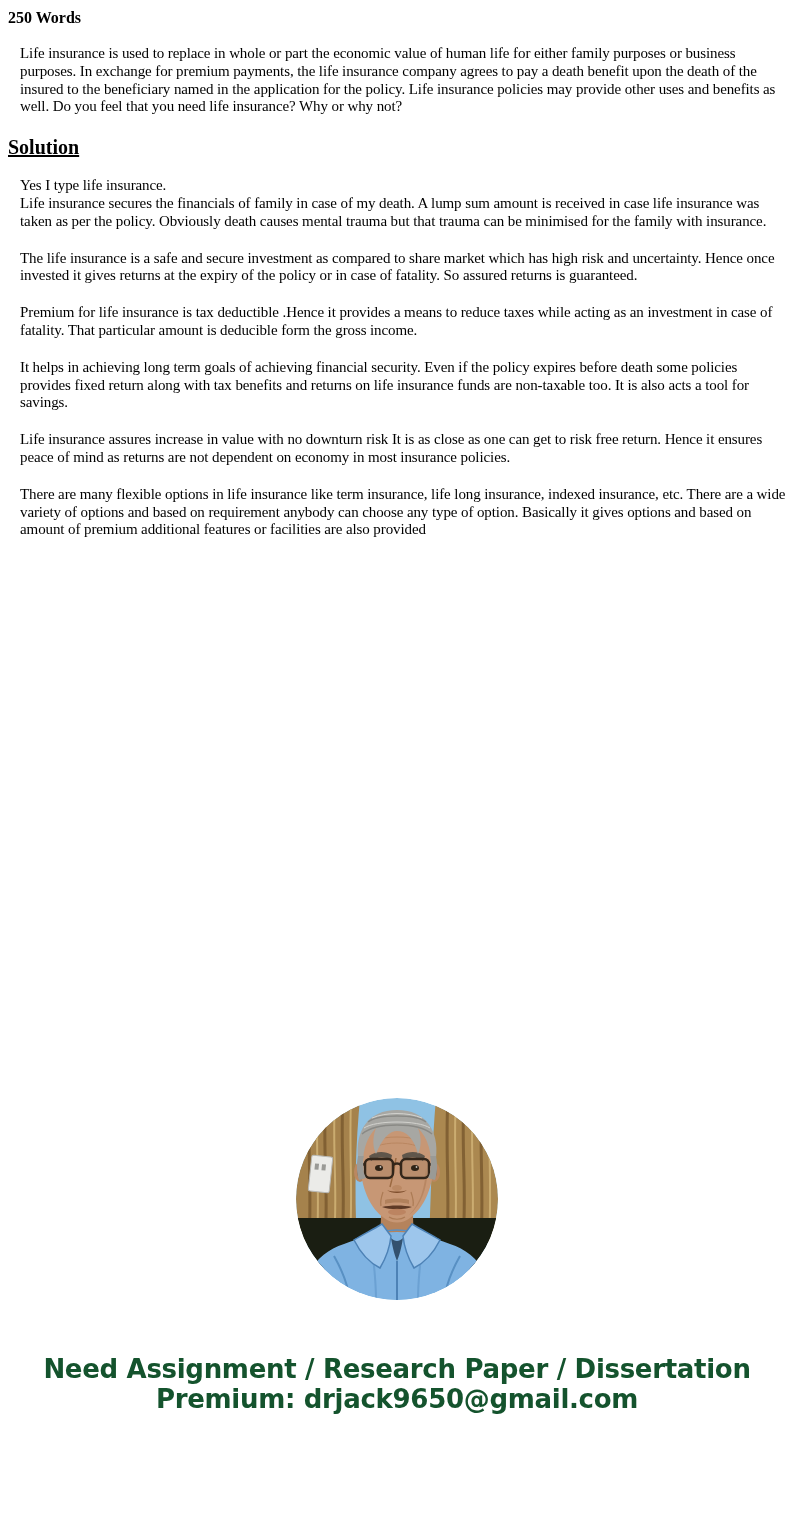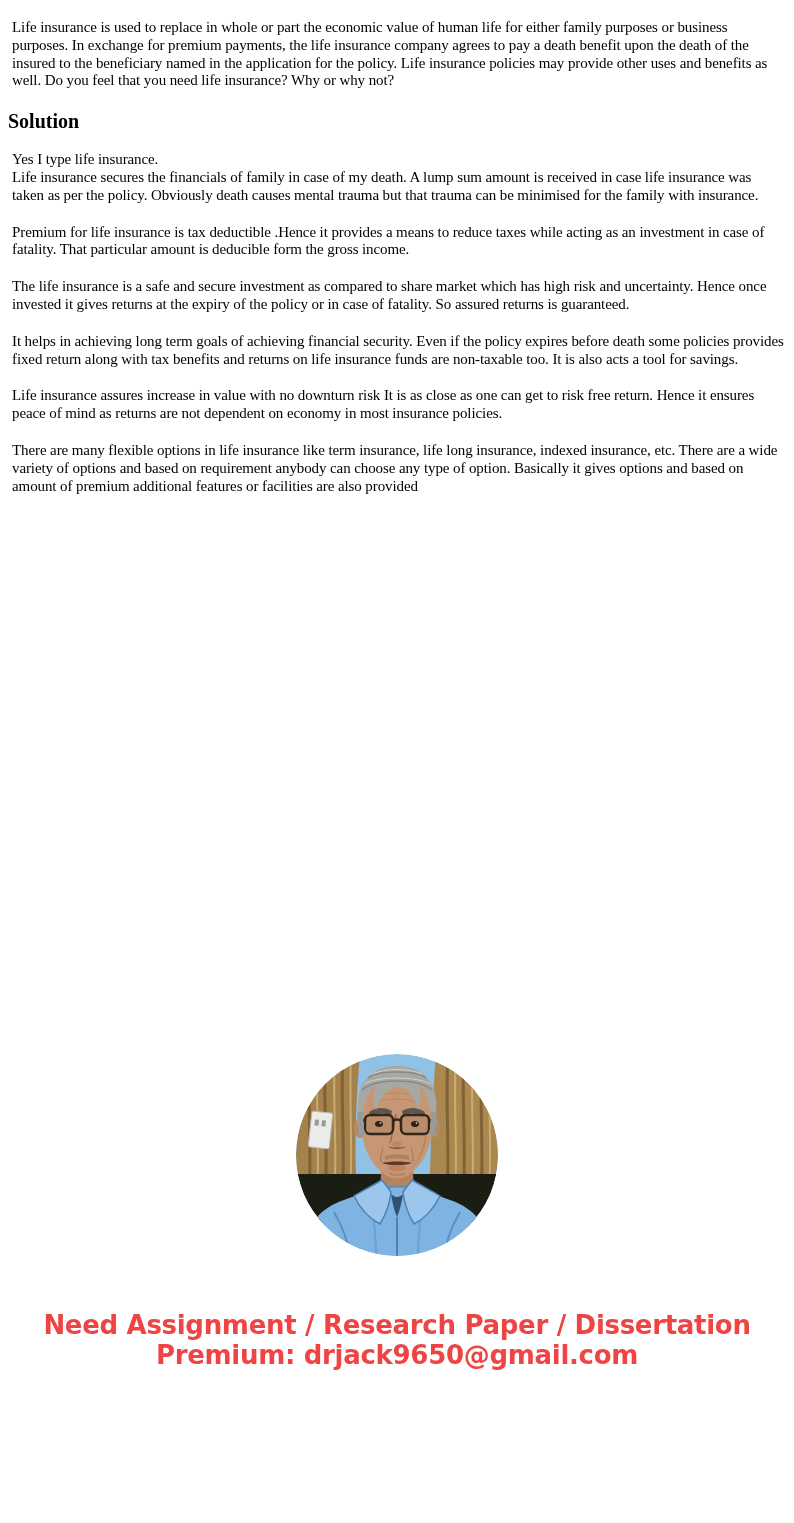--- a/index.html
+++ b/index.html
@@ -16,56 +16,58 @@
   .word-count {
     font-weight: bold;
     font-size: 16px;
     line-height: 16px;
     margin: 10px 0 0 0;
   }
   .para {
     font-size: 15px;
     line-height: 17.8px;
     letter-spacing: -0.1px;
-    margin: 19px 0 0 4px;
+    margin: 19px 0 0 12px;
   }
   .solution-heading {
     font-weight: bold;
     font-size: 20px;
     line-height: 21px;
     margin: 21px 0 8px 0;
+    text-decoration: underline;
   }
   .avatar-wrap {
     width: 202px;
     height: 202px;
     margin: 559px auto 0 auto;
     border-radius: 50%;
     overflow: hidden;
   }
   .avatar-wrap svg { display: block; }
   .footer {
     margin-top: 54px;
     text-align: center;
     font-family: "DejaVu Sans", sans-serif;
     font-weight: bold;
     font-size: 26px;
     line-height: 30px;
     letter-spacing: -0.3px;
-    color: #ef4444;
+    color: #14532d;
   }
 </style>
 </head>
 <body>
 
 <div class="doc">
+  <div class="word-count">250 Words</div>
   <p class="para">Life insurance is used to replace in whole or part the economic value of human life for either family purposes or business purposes. In exchange for premium payments, the life insurance company agrees to pay a death benefit upon the death of the insured to the beneficiary named in the application for the policy. Life insurance policies may provide other uses and benefits as well. Do you feel that you need life insurance? Why or why not?</p>
   <h2 class="solution-heading">Solution</h2>
   <p class="para"><span>Yes I type life insurance.</span><br><span>Life insurance secures the financials of family in case of my death. A lump sum amount is received in case life insurance was taken as per the policy. Obviously death causes mental trauma but that trauma can be minimised for the family with insurance.</span></p>
+  <p class="para">The life insurance is a safe and secure investment as compared to share market which has high risk and uncertainty. Hence once invested it gives returns at the expiry of the policy or in case of fatality. So assured returns is guaranteed.</p>
   <p class="para">Premium for life insurance is tax deductible .Hence it provides a means to reduce taxes while acting as an investment in case of fatality. That particular amount is deducible form the gross income.</p>
-  <p class="para">The life insurance is a safe and secure investment as compared to share market which has high risk and uncertainty. Hence once invested it gives returns at the expiry of the policy or in case of fatality. So assured returns is guaranteed.</p>
   <p class="para">It helps in achieving long term goals of achieving financial security. Even if the policy expires before death some policies provides fixed return along with tax benefits and returns on life insurance funds are non-taxable too. It is also acts a tool for savings.</p>
   <p class="para">Life insurance assures increase in value with no downturn risk It is as close as one can get to risk free return. Hence it ensures peace of mind as returns are not dependent on economy in most insurance policies.</p>
   <p class="para">There are many flexible options in life insurance like term insurance, life long insurance, indexed insurance, etc. There are a wide variety of options and based on requirement anybody can choose any type of option. Basically it gives options and based on amount of premium additional features or facilities are also provided</p>
 </div>
 
 <div class="avatar-wrap">
   <svg width="202" height="202" viewBox="0 0 202 202" xmlns="http://www.w3.org/2000/svg">
     <defs>
       <clipPath id="circ">
           <circle cx="101" cy="101" r="101"></circle>

